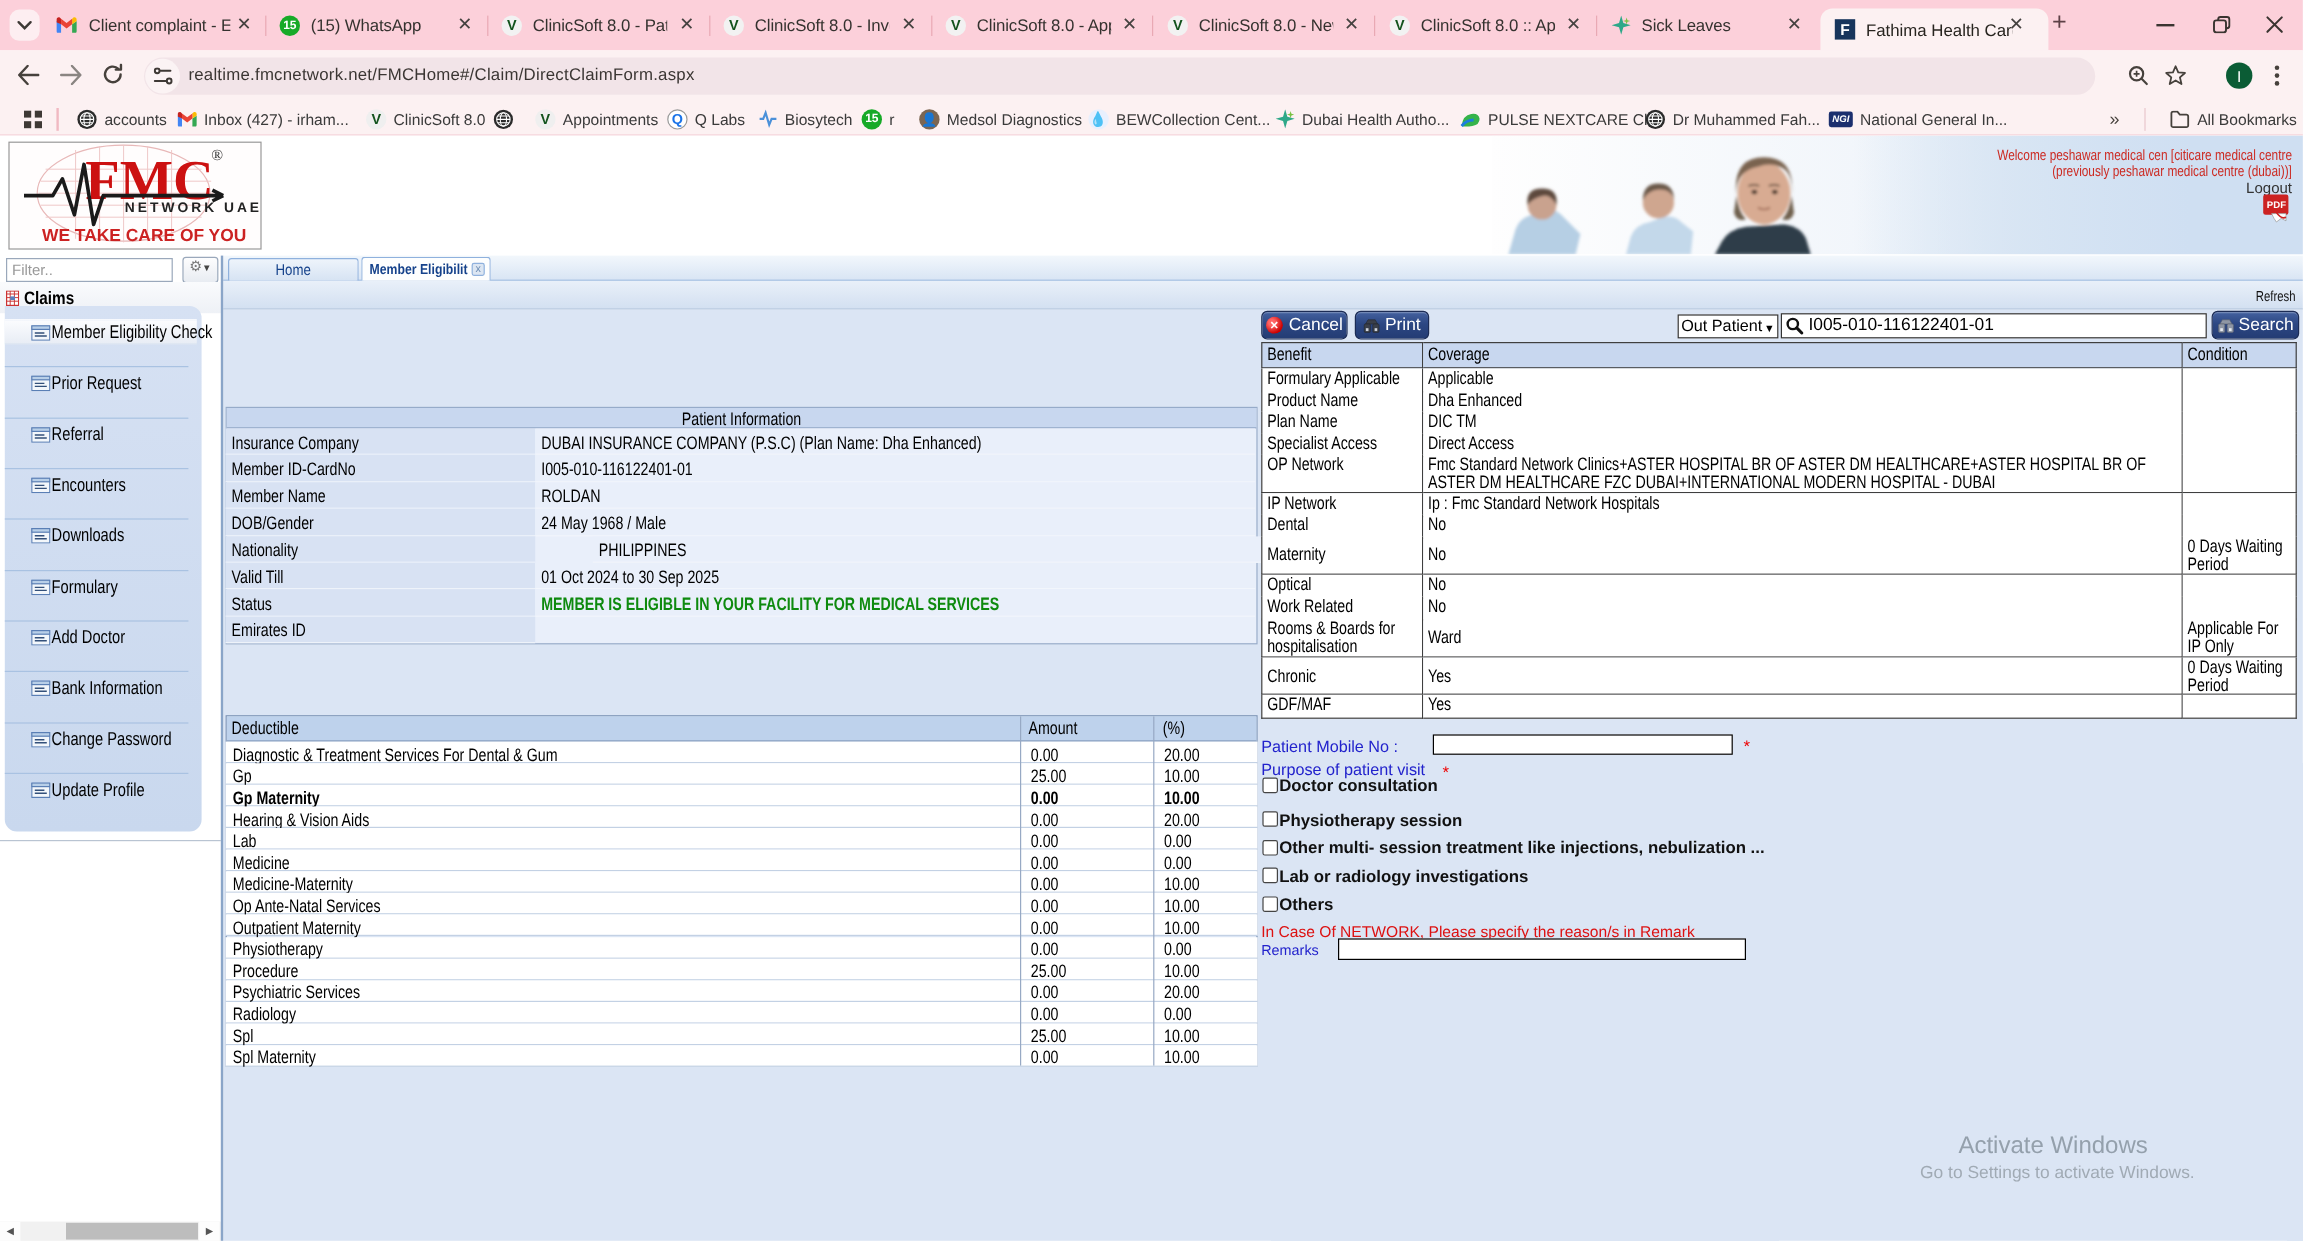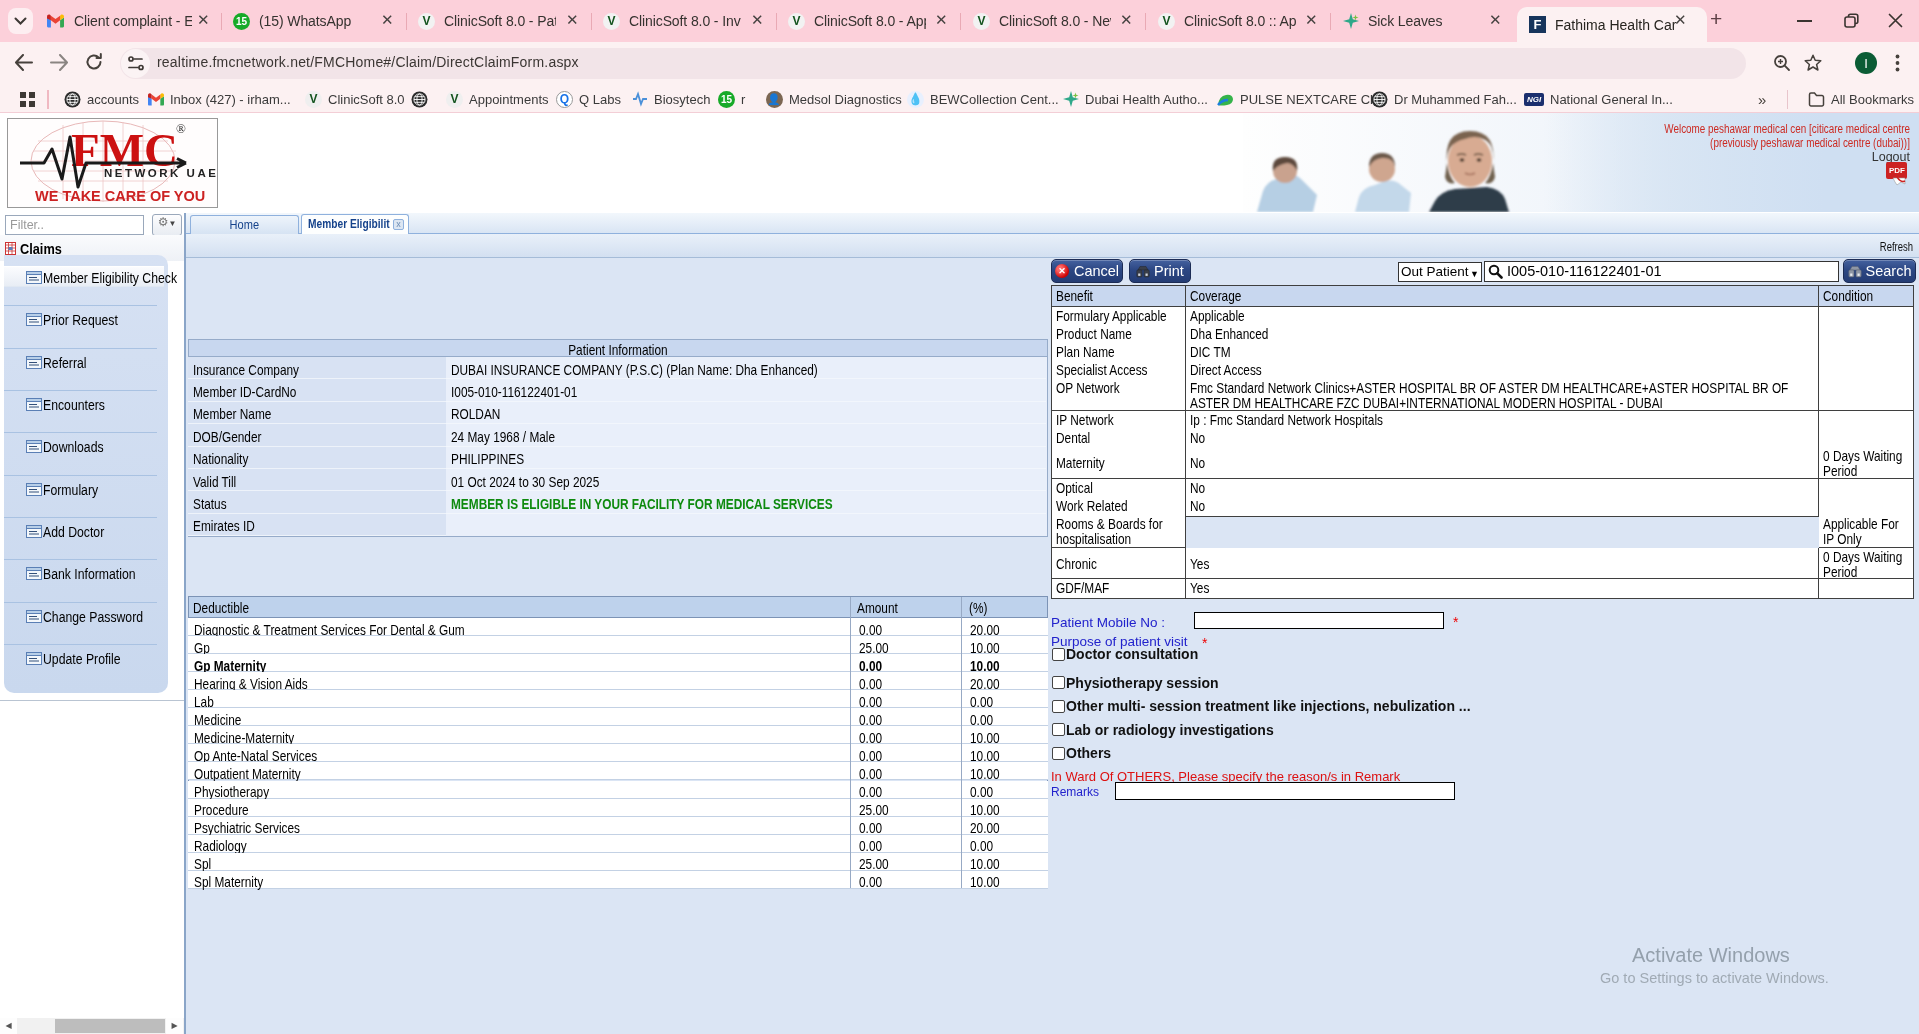--- a/index.html
+++ b/index.html
@@ -354,21 +354,21 @@
     </div>
     <div class="plabel" style="top:99px;height:22.4px;"><span class="n">Insurance Company</span></div>
       <div class="pvalue" style="top:99px;height:22.4px;"><span class="n">DUBAI INSURANCE COMPANY (P.S.C) (Plan Name: Dha Enhanced)</span></div>
     <div class="plabel" style="top:121.4px;height:22.4px;"><span class="n">Member ID-CardNo</span></div>
       <div class="pvalue" style="top:121.4px;height:22.4px;"><span class="n">I005-010-116122401-01</span></div>
     <div class="plabel" style="top:143.8px;height:22.4px;"><span class="n">Member Name</span></div>
       <div class="pvalue" style="top:143.8px;height:22.4px;"><span class="n">ROLDAN</span></div>
     <div class="plabel" style="top:166.2px;height:22.4px;"><span class="n">DOB/Gender</span></div>
       <div class="pvalue" style="top:166.2px;height:22.4px;"><span class="n">24 May 1968 / Male</span></div>
     <div class="plabel" style="top:188.6px;height:22.4px;"><span class="n">Nationality</span></div>
-      <div class="pvalue" style="top:188.6px;height:22.4px;"><span class="n">PHILIPPINES</span></div>
+      <div class="pvalue" style="top:188.6px;height:22.4px;margin-left:48px;"><span class="n">PHILIPPINES</span></div>
     <div class="plabel" style="top:211px;height:22.4px;"><span class="n">Valid Till</span></div>
       <div class="pvalue" style="top:211px;height:22.4px;"><span class="n">01 Oct 2024 to 30 Sep 2025</span></div>
     <div class="plabel" style="top:233.4px;height:22.4px;"><span class="n">Status</span></div>
       <div class="pvalue" style="top:233.4px;height:22.4px;color:#0e8a0e;font-weight:bold;"><span class="n">MEMBER IS ELIGIBLE IN YOUR FACILITY FOR MEDICAL SERVICES</span></div>
     <div class="plabel" style="top:255.8px;height:22.2px;"><span class="n">Emirates ID</span></div>
 
     <div style="position:absolute;left:2px;top:338px;width:860px;height:293px;border:1px solid #7c93b5;">
       <div style="position:absolute;left:0;top:0;width:858px;height:21px;background:#bed2ec;border-bottom:1px solid #7c93b5;">
         <span class="n" style="position:absolute;left:4px;top:2px;font-size:15px;">Deductible</span>
         <span class="n" style="position:absolute;left:668px;top:2px;font-size:15px;">Amount</span>
@@ -504,20 +504,21 @@
     <div class="bencell bc1" style="top:189px;height:32px;padding-top:8px;"><span class="n">Maternity</span></div>
       <div class="bencell bc2" style="top:189px;height:32px;padding-top:8px;"><span class="n">No</span></div>
       <div class="bencell bc3" style="top:189px;height:32px;"><span class="n">0 Days Waiting</span><br><span class="n">Period</span></div>
     <div class="bencell bc1" style="top:221px;height:18px;"><span class="n">Optical</span></div>
       <div class="bencell bc2" style="top:221px;height:18px;"><span class="n">No</span></div>
       <div class="bencell bc3" style="top:221px;height:18px;"></div>
     <div class="bencell bc1" style="top:239px;height:18px;"><span class="n">Work Related</span></div>
       <div class="bencell bc2" style="top:239px;height:18px;"><span class="n">No</span></div>
       <div class="bencell bc3" style="top:239px;height:18px;"></div>
     <div class="bencell bc1" style="top:257px;height:33px;"><span class="n">Rooms &amp; Boards for</span><br><span class="n">hospitalisation</span></div>
+      <div class="bencell bc2" style="top:257px;height:33px;padding-top:9px;"><span class="n">Ward</span></div>
       <div class="bencell bc3" style="top:257px;height:33px;"><span class="n">Applicable For</span><br><span class="n">IP Only</span></div>
     <div class="bencell bc1" style="top:290px;height:31px;padding-top:8px;"><span class="n">Chronic</span></div>
       <div class="bencell bc2" style="top:290px;height:31px;padding-top:8px;"><span class="n">Yes</span></div>
       <div class="bencell bc3" style="top:290px;height:31px;"><span class="n">0 Days Waiting</span><br><span class="n">Period</span></div>
     <div class="bencell bc1" style="top:321px;height:18px;"><span class="n">GDF/MAF</span></div>
       <div class="bencell bc2" style="top:321px;height:18px;"><span class="n">Yes</span></div>
       <div class="bencell bc3" style="top:321px;height:18px;"></div>
 
     <div style="position:absolute;left:865px;top:357px;font-size:13.5px;color:#2222cc;">Patient Mobile No :</div>
     <div style="position:absolute;left:1008px;top:354px;width:250px;height:17px;background:#fff;border:1px solid #000;"></div>
@@ -537,21 +538,21 @@
         <span class="cklab">Other multi- session treatment like injections, nebulization ...</span>
       </div>
     <div class="ckrow" style="top:463.5px;">
         <span class="ckbox"></span>
         <span class="cklab">Lab or radiology investigations</span>
       </div>
     <div class="ckrow" style="top:487px;">
         <span class="ckbox"></span>
         <span class="cklab">Others</span>
       </div>
-    <div style="position:absolute;left:865px;top:511px;font-size:13px;color:#dd1111;">In Ward Of OTHERS, Please specify the reason/s in Remark</div>
+    <div style="position:absolute;left:865px;top:511px;font-size:13px;color:#dd1111;">In Case Of NETWORK, Please specify the reason/s in Remark</div>
     <div style="position:absolute;left:865px;top:527px;font-size:12px;color:#2222cc;">Remarks</div>
     <div style="position:absolute;left:929px;top:524px;width:340px;height:18px;background:#fff;border:1px solid #000;"></div>
 
     <div style="position:absolute;left:1414px;top:686px;font-size:20px;color:#94a0ac;margin-left:32px;">Activate Windows</div>
     <div style="position:absolute;left:1414px;top:712px;font-size:14.5px;color:#a0aab4;">Go to Settings to activate Windows.</div>
   </div>
   <div id="sidebar">
     <input style="position: absolute; left: 5px; top: 2px; width: 139px; height: 20px; border: 1px solid rgb(154, 168, 187); font-size: 12.5px; padding-left: 4px; color: rgb(153, 153, 153); font-family: &quot;Liberation Sans&quot;, sans-serif;" value="Filter..">
     <div style="position:absolute;left:152px;top:1px;width:30px;height:22px;background:linear-gradient(#fdfdfe,#e8ecf2);border:1px solid #9aa8bb;border-radius:3px;text-align:center;font-size:12px;color:#777;">⚙<span style="font-size:8px;color:#444;">▼</span></div>
     <div style="position:absolute;left:0;top:22px;width:184px;height:26px;background:linear-gradient(#fafbfd,#eef1f6);display:flex;align-items:center;">

